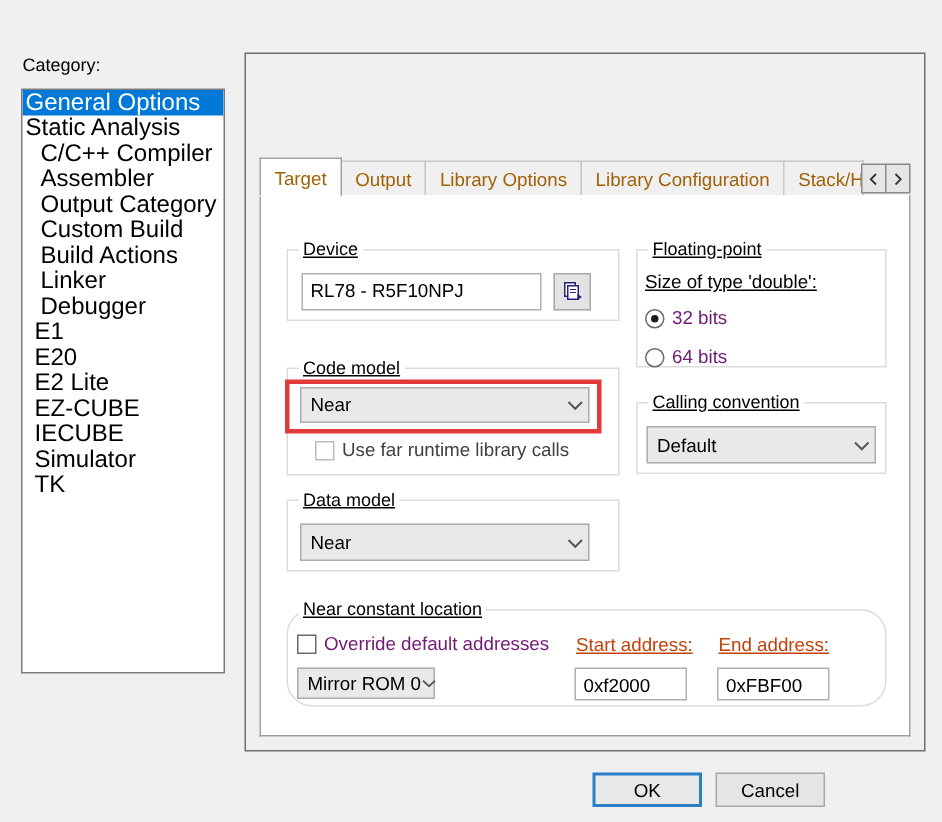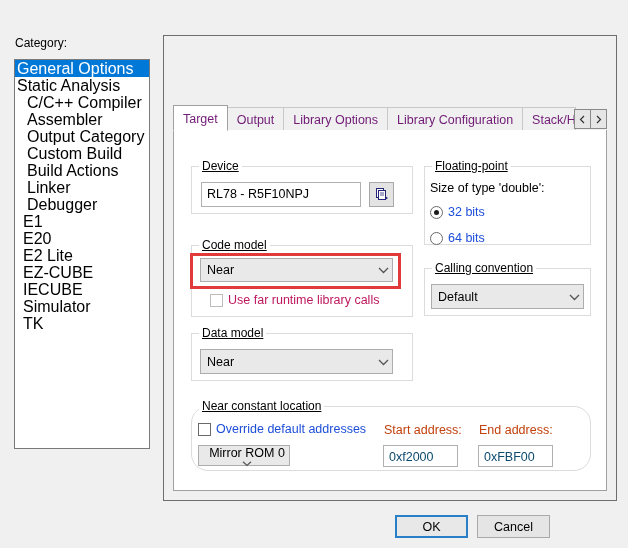--- a/index.html
+++ b/index.html
@@ -80,21 +80,21 @@
   .tab {
     height: 24px;
     line-height: 24px;
     padding: 0 9px;
     font-size: 12.5px;
     background: #f0f0f0;
     border: 1px solid #c8c8c8;
     border-bottom: 1px solid #a0a0a0;
     box-sizing: border-box;
     white-space: nowrap;
-    color: #701a75;
+    color: #a16207;
     margin-right: -1px;
   }
   .tab.active {
     background: #ffffff;
     border: 1px solid #a0a0a0;
     border-bottom: 1px solid #ffffff;
     height: 26px;
     line-height: 26px;
     z-index: 3;
     position: relative;
@@ -161,21 +161,21 @@
     background: #ffffff;
     border: 1px solid #b0b0b0;
     box-sizing: border-box;
     font-size: 12.5px;
     line-height: 22px;
     padding-left: 5px;
     color: #000;
     white-space: nowrap;
     overflow: hidden;
   }
-  .textbox.disabled { color: #0c4a6e; }
+  .textbox.disabled { color: #000000; }
 
   .combo {
     position: absolute;
     background: #e9e9e9;
     border: 1px solid #adadad;
     box-sizing: border-box;
     font-size: 12.5px;
     color: #000;
     display: flex;
     align-items: center;
@@ -199,21 +199,21 @@
     justify-content: center;
   }
 
   
   .radio-row, .check-row {
     position: absolute;
     display: flex;
     align-items: center;
     font-size: 12.5px;
     white-space: nowrap;
-    color: #1d4ed8;
+    color: #701a75;
   }
   .radio-mark {
     width: 13px; height: 13px;
     border: 1px solid #6a6a6a;
     border-radius: 50%;
     background: #fff;
     margin-right: 5px;
     position: relative;
     box-sizing: border-box;
     flex: none;
@@ -228,27 +228,28 @@
   }
   .check-mark {
     width: 13px; height: 13px;
     border: 1px solid #6a6a6a;
     background: #fff;
     margin-right: 5px;
     box-sizing: border-box;
     flex: none;
   }
   .check-mark.disabled { border-color: #bcbcbc; }
-  .check-row.disabled { color: #be185d; }
+  .check-row.disabled { color: #404040; }
 
   .static-label {
     position: absolute;
     font-size: 12.5px;
     white-space: nowrap;
     color: #000;
+    text-decoration: underline;
   }
   .static-label.disabled { color: #c2410c; text-align: center; }
 
   
   .red-highlight {
     position: absolute;
     border: 3px solid #e03a3a;
     box-sizing: border-box;
     pointer-events: none;
     z-index: 20;
@@ -365,21 +366,21 @@
   <div class="group" style="left:17px; top:276px; width:400px; height:65px;border-radius:17px;">
     <div class="legend">Near constant location</div>
   </div>
   <div class="check-row" style="left:24px; top:292px;">
     <span class="check-mark"></span>
     <span>Override default addresses</span>
   </div>
   <div class="static-label disabled" style="left:210px; top:293px;">Start address:</div>
   <div class="static-label disabled" style="left:305px; top:293px;">End address:</div>
 
-  <div class="combo" style="left:24px; top:315px; width:92px; height:21px;flex-direction:column;">
+  <div class="combo" style="left:24px; top:315px; width:92px; height:21px;">
     <span class="combo-text">Mirror ROM 0</span>
     <span class="arrow">
       <svg width="10" height="7" viewBox="0 0 10 7">
           <path d="M1 1.8 L5 5.5 L9 1.8" fill="none" stroke="#555" stroke-width="1.2"></path>
         </svg>
     </span>
   </div>
   <div class="textbox disabled" style="left:209px; top:315px; width:75px; height:22px;">0xf2000</div>
   <div class="textbox disabled" style="left:304px; top:315px; width:75px; height:22px;">0xFBF00</div>
 

